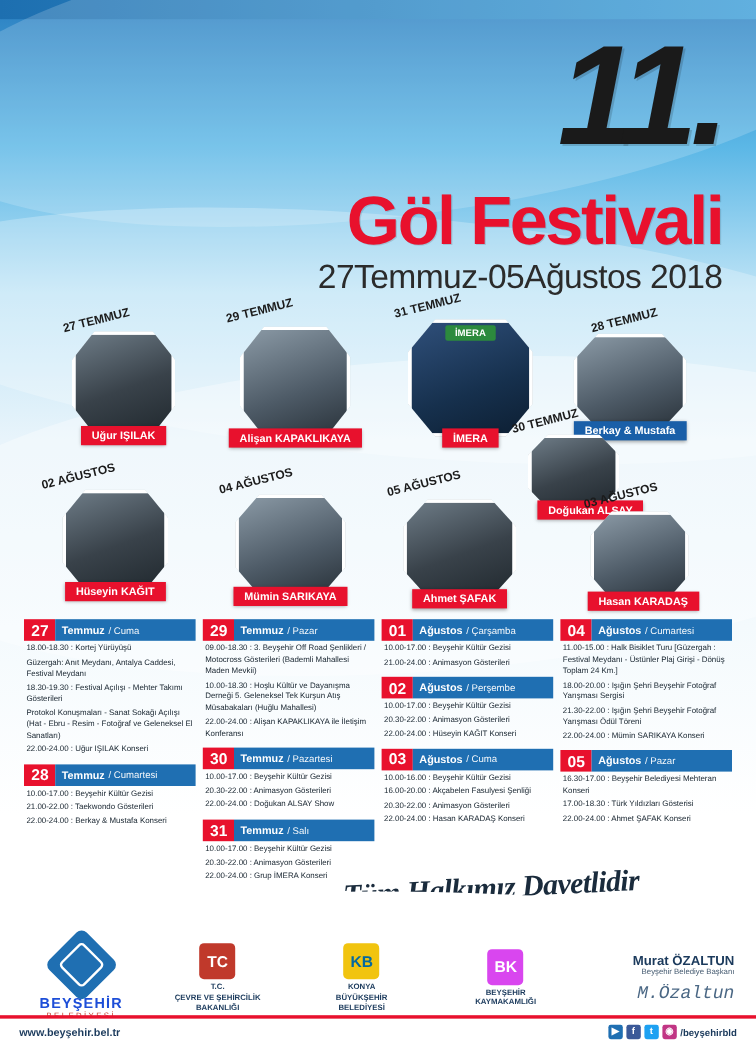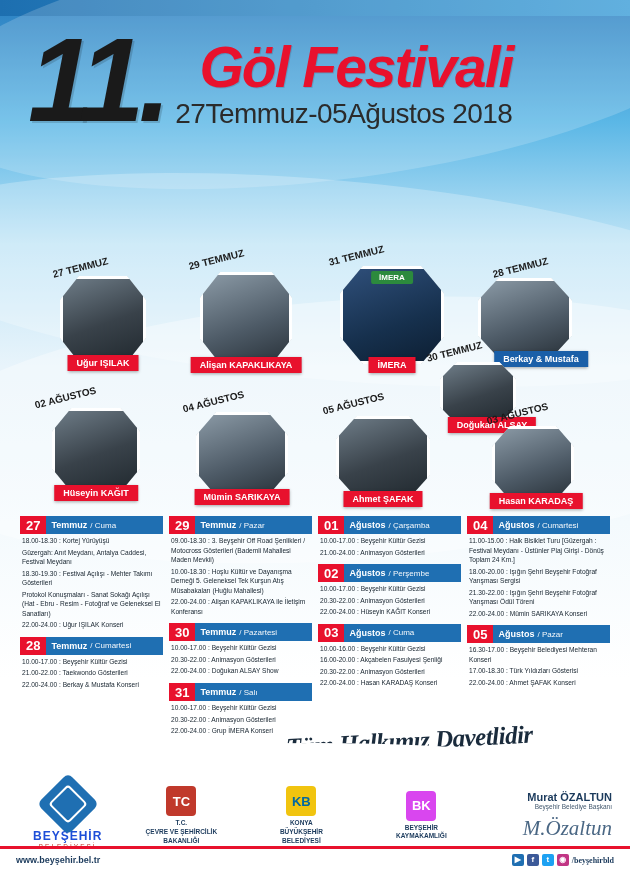--- a/index.html
+++ b/index.html
@@ -38,41 +38,40 @@
   .topbar {
     position: absolute; top: 0; left: 0; width: 100%; height: 16px;
     background: linear-gradient(90deg,#1d6fb0,#3f9fd8);
   }
 
   
   .header {
     position: absolute; top: 26px; left: 0; width: 100%;
     padding: 0 28px;
   }
-  .head-row { display: flex; align-items: flex-start; }
+  .head-row { display: flex; align-items: flex-end; flex-direction: column; }
   .big-num {
     font-family: "Liberation Sans", sans-serif;
     font-size: 118px; line-height: 0.82;
     font-weight: bold; font-style: italic;
     color: #1a1a1a;
     letter-spacing: -6px;
     margin-top: 6px;
     text-shadow: 2px 2px 0 rgba(0,0,0,0.15);
   }
   .head-text { padding-left: 10px; padding-top: 12px; }
   .line1 {
     font-size: 30px; font-weight: bold; color: #1a1a1a;
     letter-spacing: -0.5px; line-height: 1;
   }
   .line2 {
     font-size: 57px; font-weight: bold; color: #e8112d;
     line-height: 0.95; letter-spacing: -2px;
     text-shadow: 1px 1px 0 rgba(0,0,0,0.12);
-    margin-top: 2px;
-    font-style: italic;
+    margin-top: 16px;
   }
   .line3 {
     font-size: 28px; font-weight: normal; color: #2b2b2b;
     letter-spacing: -0.5px; margin-top: 4px;
   }
   .line4 {
     font-size: 18px; font-weight: bold; color: #e8112d; margin-top: 2px;
     text-align: right;
   }
   .hdr-right { text-align: right; }
@@ -96,21 +95,21 @@
   .hex .ph.group { background: linear-gradient(160deg,#2f4f7a 0%,#16304d 60%,#0d1f33 100%); }
   .namebar {
     position: absolute; left: 50%; transform: translateX(-50%);
     bottom: -9px;
     background: #e8112d; color: #fff;
     font-size: 9px; font-weight: bold;
     padding: 3px 9px;
     white-space: nowrap;
     box-shadow: 0 1px 3px rgba(0,0,0,0.35);
   }
-  .namebar.blue { background: #1a5fa8; margin-left: 16px; }
+  .namebar.blue { background: #1a5fa8; }
   .datelabel {
     position: absolute;
     font-size: 10px; font-weight: bold; color: #1b1b1b;
     transform: rotate(-14deg);
     white-space: nowrap;
   }
   .imera-banner {
     position: absolute; top: 2px; left: 50%; transform: translateX(-50%);
     background: #2c8a3d; color: #fff; font-size: 8px; font-weight: bold;
     padding: 2px 8px; border-radius: 2px;
@@ -187,38 +186,38 @@
     color: #fff; font-size: 13px; font-weight: bold;
   }
   .p-mark.red { background: #c0392b; }
   .p-mark.yellow { background: #f1c40f; color:#0369a1; }
   .p-mark.green { background: #d946ef; }
   .p-name { font-size: 6.5px; font-weight: bold; color: #1b3a5c; line-height: 1.35; }
   .mayor { width: 150px; text-align: right; padding-right: 4px; }
   .mayor-name { font-size: 11px; font-weight: bold; color: #1b3a5c; }
   .mayor-title { font-size: 6.5px; color: #43596f; margin-bottom: 6px; }
   .sign {
-    font-family: Liberation Serif, serif; font-style: italic;
-    font-size: 21px; color: #2b4d6f; opacity: 0.85;
+    font-family: Liberation Mono, monospace; font-style: italic;
+    font-size: 15px; color: #2b4d6f; opacity: 0.85;
   }
   .bottombar {
     position: absolute; bottom: 0; left: 0; width: 630px; height: 22px;
     background: #ffffff; display: flex; align-items: center;
     justify-content: space-between; padding: 0 16px;
   }
   .web { font-size: 9px; font-weight: bold; color: #1b3a5c; }
   .social { display: flex; align-items: center; gap: 3px; }
   .sbadge {
     width: 12px; height: 12px; border-radius: 2px; background: #1f6fb2;
     color: #fff; font-size: 8px; line-height: 12px; text-align: center; font-weight: bold;
   }
   .sbadge.fb { background: #3b5998; }
   .sbadge.tw { background: #1da1f2; }
   .sbadge.ig { background: #c13584; }
-  .shandle { font-size: 8px; color: #1b3a5c; font-weight: bold; font-family: Liberation Serif, serif; }
+  .shandle { font-size: 8px; color: #1b3a5c; font-weight: bold; }
   .redline {
     position: absolute; bottom: 22px; left: 0; width: 630px; height: 3px;
     background: #e8112d;
   }
 </style>
 </head>
 <body>
 
 <div class="poster">
   <div class="topbar"></div>

